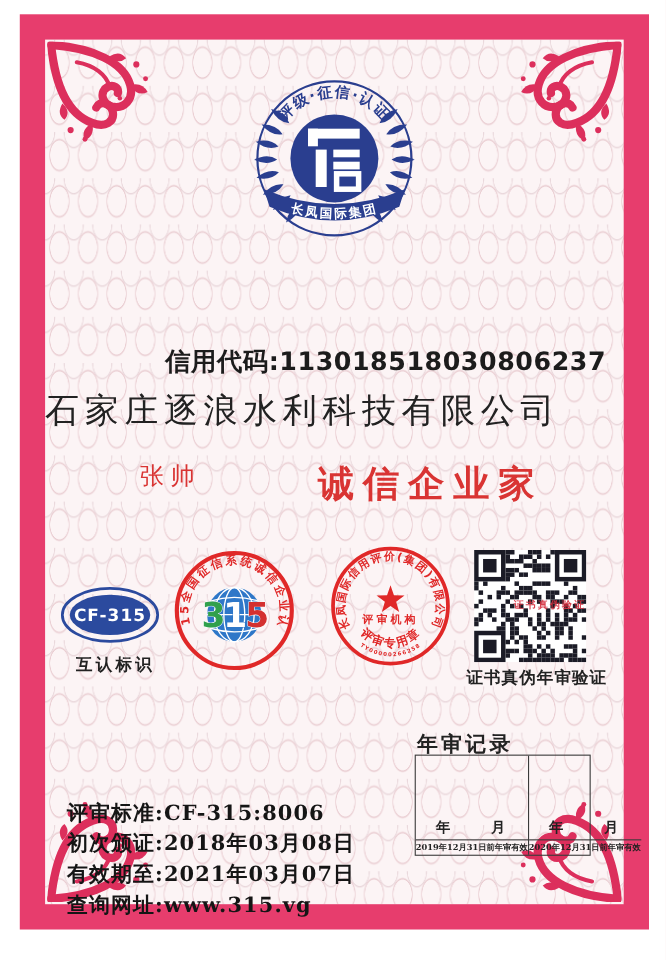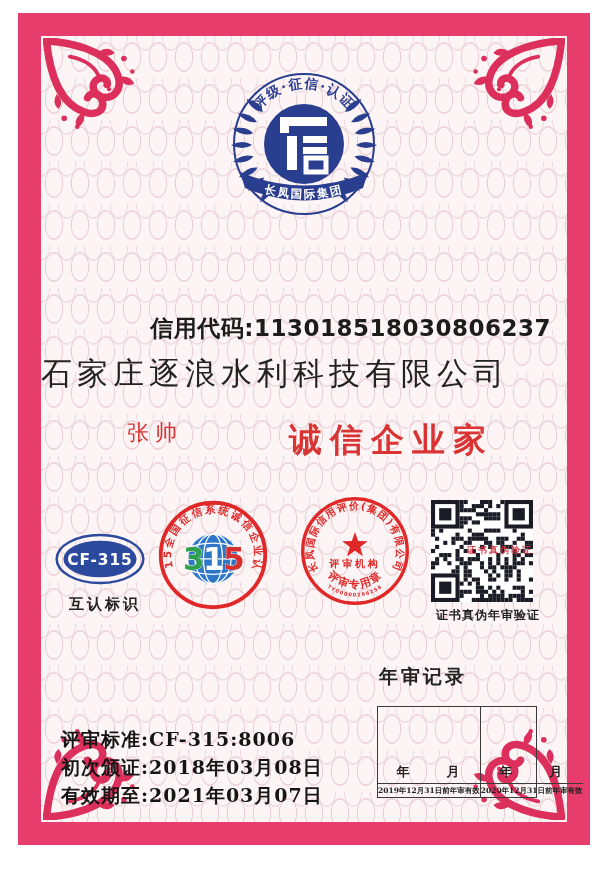--- a/index.html
+++ b/index.html
@@ -51,34 +51,34 @@
   }
   .mid-seal{position:absolute;left:115px;top:462px;width:114px;height:114px;}
   .red-seal{position:absolute;left:257px;top:458px;width:114px;height:114px;}
   .qr-wrap{position:absolute;left:390px;top:464px;width:102px;height:102px;}
   .qr-overlay{
     position:absolute;left:0;top:44px;width:102px;text-align:right;
     font-size:9px;font-weight:bold;color:rgba(214,44,60,.9);letter-spacing:2px;
   }
   .qr-caption{
     position:absolute;left:383px;top:571px;width:116px;text-align:right;
-    font-size:12px;font-weight:bold;color:#222;letter-spacing:1px;white-space:nowrap;
+    font-size:15px;font-weight:bold;color:#222;letter-spacing:1px;white-space:nowrap;
   }
   .details{position:absolute;left:20px;top:645px;margin-top:44px;}
   .details div{
     font-family:"DejaVu Serif",serif;font-size:19px;font-weight:bold;color:#151515;
     line-height:28px;letter-spacing:1px;white-space:nowrap;
   }
   .annual-title{
     position:absolute;left:338px;top:628px;font-family:"DejaVu Serif",serif;
     font-size:19px;font-weight:bold;color:#222;letter-spacing:3px;
   }
   .annual-box{
     position:absolute;left:336px;top:650px;width:160px;height:92px;
-    border:1.5px solid #3a3a3a;box-sizing:border-box;display:flex;margin-top:20px;
+    border:1.5px solid #3a3a3a;box-sizing:border-box;display:flex;
   }
   .annual-cell{flex:1;display:flex;flex-direction:column;box-sizing:border-box;}
   .annual-cell:first-child{border-right:1.5px solid #3a3a3a;}
   .annual-fill{flex:1;}
   .annual-ym{
     text-align:center;font-family:"DejaVu Serif",serif;font-size:13px;font-weight:bold;
     color:#222;letter-spacing:12px;padding-left:10px;margin-bottom:2px;white-space:nowrap;overflow:hidden;
   }
   .annual-note{
     border-top:1.2px solid #3a3a3a;height:13px;line-height:13px;text-align:center;
@@ -476,20 +476,21 @@
           <rect x="8" y="80" width="12" height="12" fill="#1b1b26"></rect>
         </svg>
       <div class="qr-overlay">证书真伪验证</div>
     </div>
     <div class="qr-caption">证书真伪年审验证</div>
 
     <div class="details">
       <div>评审标准:CF-315:8006</div>
       <div>初次颁证:2018年03月08日</div>
       <div>有效期至:2021年03月07日</div>
+      <div>查询网址:www.315.vg</div>
     </div>
 
     <div class="annual-title">年审记录</div>
     <div class="annual-box">
       <div class="annual-cell">
         <div class="annual-fill"></div>
         <div class="annual-ym">年　月</div>
         <div class="annual-note">2019年12月31日前年审有效</div>
       </div>
       <div class="annual-cell">

